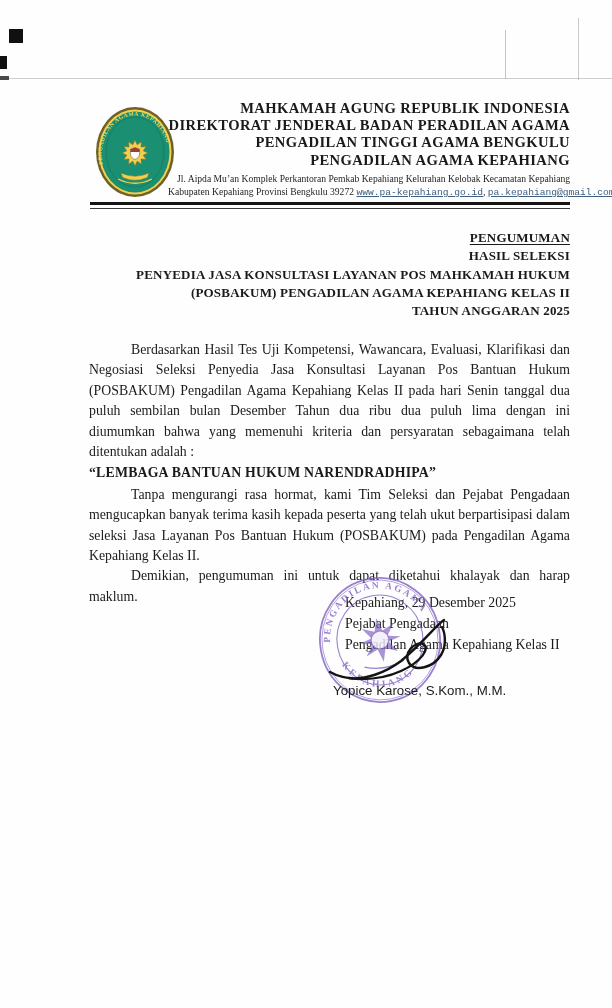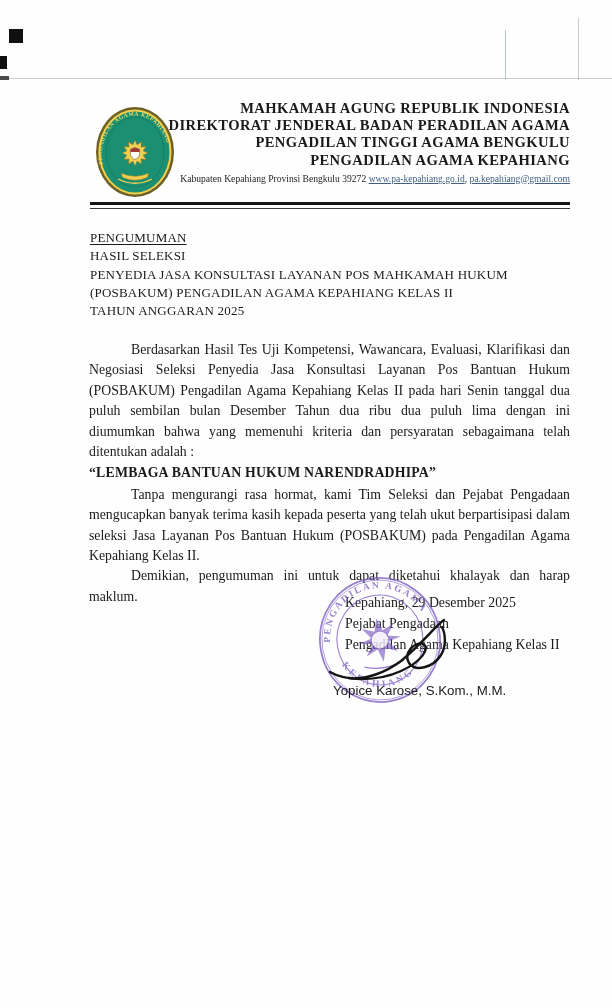--- a/index.html
+++ b/index.html
@@ -16,28 +16,28 @@
   .scan-vline-1 { position:absolute; left:505px; top:30px; width:1px; height:49px; background:rgba(110,150,150,.5); }
   .scan-vline-2 { position:absolute; left:578px; top:18px; width:1px; height:62px; background:rgba(140,140,140,.45); }
 
   
   .letterhead { position:absolute; left:90px; top:100px; width:480px; }
   .logo { position:absolute; left:5px; top:6px; width:80px; height:92px; }
   .lh-text { margin-left:78px; width:402px; text-align:right; }
   .lh-line { font-weight:bold; font-size:14.6px; line-height:17.2px; letter-spacing:.4px; white-space:nowrap; }
   .lh-addr { font-size:9.6px; line-height:13.2px; color:#1e1e1e; white-space:nowrap; }
   .lh-addr-wrap { margin-top:3px; }
-  .doc-link { color:#3f6080; text-decoration:underline; cursor:pointer; }
+  .doc-link { color:#3f6080; text-decoration:underline; cursor:pointer;font-family:Liberation Mono, monospace; }
 
   .double-rule { position:absolute; left:90px; top:202px; width:480px; height:3px;
     border-top:3.6px solid #141414; border-bottom:1.4px solid #3a3a3a; }
 
   
-  .title-block { position:absolute; left:90px; top:229px; width:480px; text-align:left;
-    font-weight:normal; font-size:13px; line-height:18.3px; letter-spacing:.2px; }
+  .title-block { position:absolute; left:90px; top:229px; width:480px; text-align:right;
+    font-weight:bold; font-size:13px; line-height:18.3px; letter-spacing:.2px; }
   .title-block div { white-space:nowrap; }
   .u { text-decoration:underline; text-underline-offset:2px; }
 
   
   .body-text { position:absolute; left:89px; top:340px; width:481px;
     font-size:13.8px; line-height:20.4px; text-align:justify; }
   .body-text p { margin:0; text-indent:42px; }
   .winner-line { font-weight:bold; text-indent:0 !important; margin:1px 0 !important; letter-spacing:.2px; }
 
   
@@ -77,20 +77,21 @@
       <path d="M 40,41.5 l 4.6,1.8 v 2.6 h -9.2 v -2.6 z" fill="#a23a36"></path>
       <path d="M 26,67 Q 40,73.5 54,67 l -1.6,4.4 Q 40,77 27.6,71.4 z" fill="#f3cf4e" stroke="#7d6f2d" stroke-width=".5"></path>
       <path d="M 23,73 Q 40,81.5 57,73" fill="none" stroke="#f3cf4e" stroke-width="1.3"></path>
     </svg>
     <div class="lh-text">
       <div class="lh-line">MAHKAMAH AGUNG REPUBLIK INDONESIA</div>
       <div class="lh-line">DIREKTORAT JENDERAL BADAN PERADILAN AGAMA</div>
       <div class="lh-line">PENGADILAN TINGGI AGAMA BENGKULU</div>
       <div class="lh-line">PENGADILAN AGAMA KEPAHIANG</div>
       <div class="lh-addr-wrap">
+        <div class="lh-addr">Jl. Aipda Mu’an Komplek Perkantoran Pemkab Kepahiang Kelurahan Kelobak Kecamatan Kepahiang</div>
         <div class="lh-addr"><span>Kabupaten Kepahiang Provinsi Bengkulu 39272 </span><span class="doc-link">www.pa-kepahiang.go.id</span><span>, </span><span class="doc-link">pa.kepahiang@gmail.com</span></div>
       </div>
     </div>
   </div>
 
   <div class="double-rule"></div>
 
   <div class="title-block">
     <div class="u">PENGUMUMAN</div>
     <div>HASIL SELEKSI</div>

